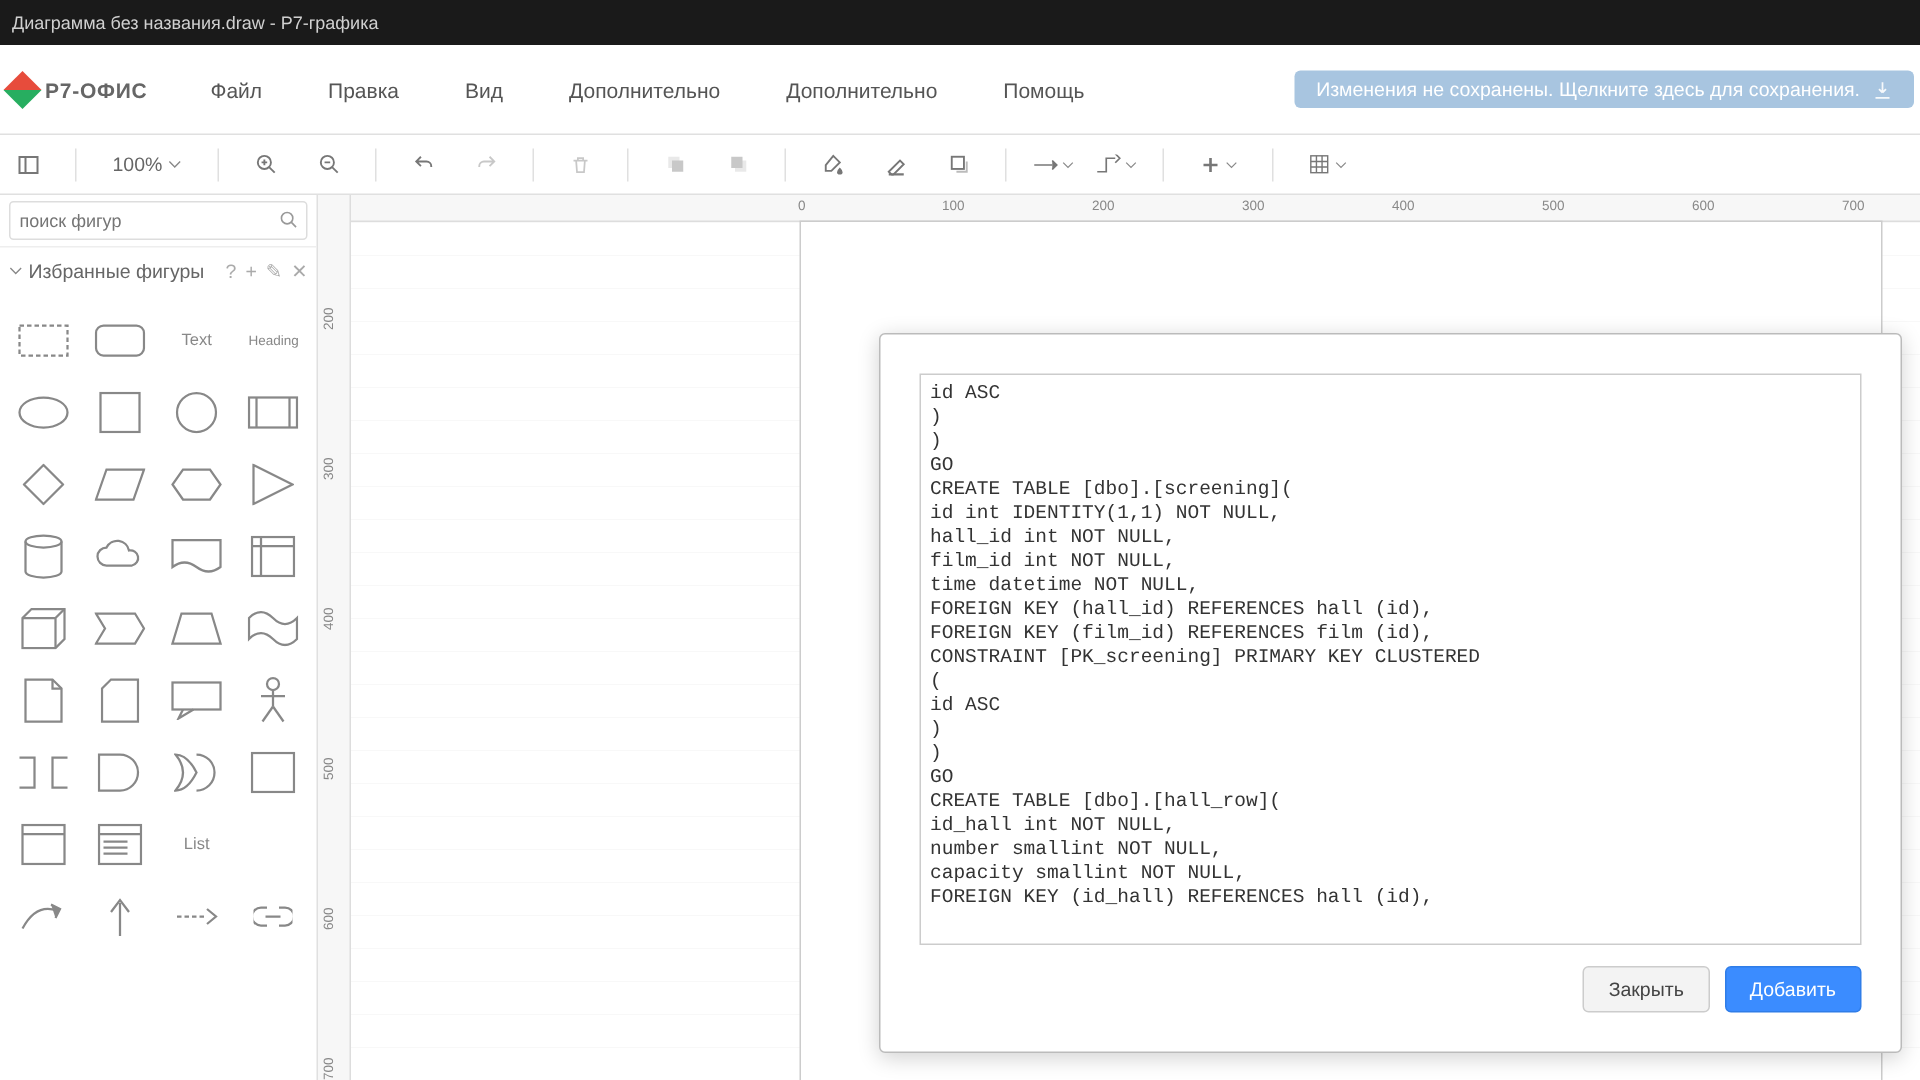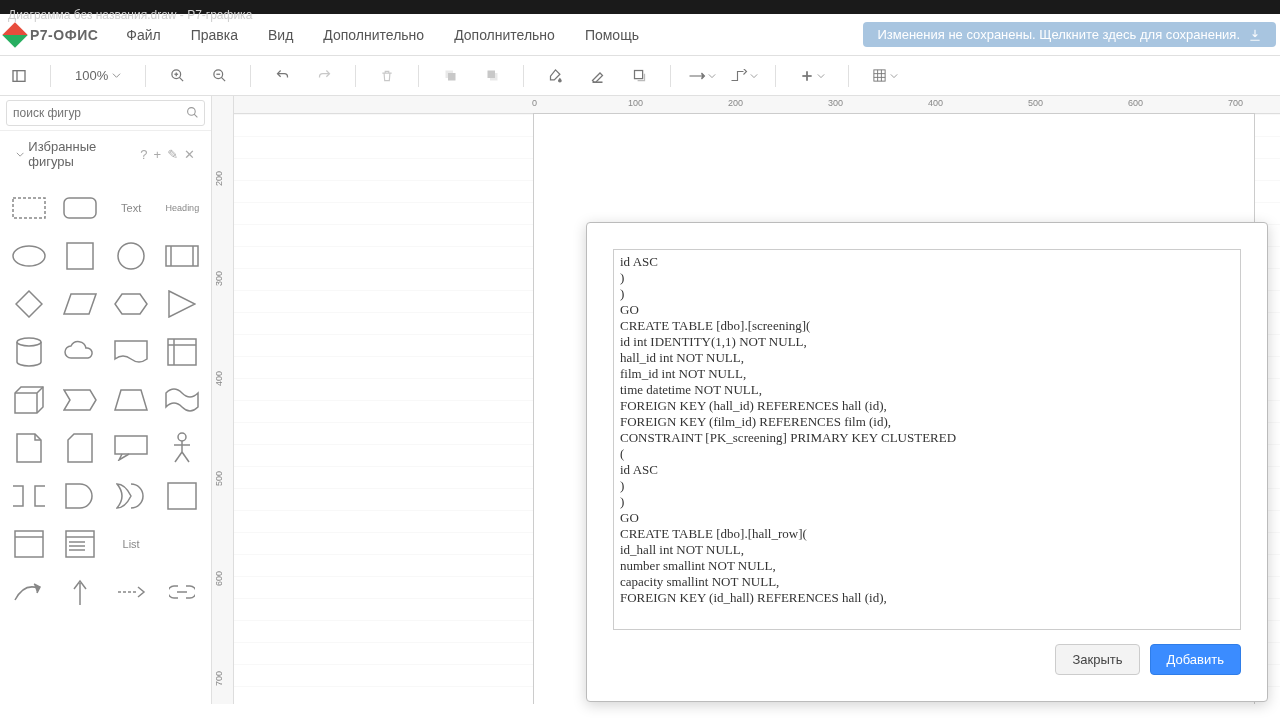--- a/index.html
+++ b/index.html
@@ -1,50 +1,50 @@
 <!DOCTYPE html>
 <html><head>
 <meta charset="utf-8">
 <style>
 * { margin:0; padding:0; box-sizing:border-box; }
 body { font-family: Arial, sans-serif; font-size:13px; color:#333; background:#fff; overflow:hidden; width:1280px; height:720px; position:relative; }
-.titlebar { background:#1a1a1a; color:#d0d0d0; height:14px; line-height:30px; padding-left:8px; font-size:12px; }
-.menubar { height:42px; display:flex; align-items:center; border-bottom:1px solid #e0e0e0; padding:0 4px; gap:2px; }
+.titlebar { background:#1a1a1a; color:#d0d0d0; height:30px; line-height:30px; padding-left:8px; font-size:12px; }
+.menubar { height:60px; display:flex; align-items:center; border-bottom:1px solid #e0e0e0; padding:0 4px; gap:16px; }
 .logo { display:flex; align-items:center; gap:6px; margin-right:12px; margin-left:2px; }
 .logo-icon { width:18px; height:18px; background:linear-gradient(135deg,#e74c3c 50%,#27ae60 50%); transform:rotate(45deg); }
 .logo-text { font-weight:bold; color:#666; font-size:14px; letter-spacing:.5px;}
 .menu-item { padding:6px 14px; color:#555; cursor:pointer; font-size:14px;}
 .unsaved { background:#a8c5e0; color:#fff; padding:5px 14px; border-radius:4px; margin-left:auto; font-size:13px; display:flex; align-items:center; gap:8px;}
 .unsaved svg{opacity:.9}
 .toolbar { height:40px; display:flex; align-items:center; border-bottom:1px solid #e0e0e0; padding:0 4px; gap:12px; }
 .tb-btn { width:30px; height:30px; display:flex; align-items:center; justify-content:center; color:#777; cursor:pointer; border-radius:3px;}
 .tb-sep { width:1px; height:22px; background:#e0e0e0; margin:0 4px; }
 .zoom { padding:0 8px; color:#666; font-size:13px; display:flex; align-items:center; gap:4px;}
 .main { display:flex; height:calc(720px - 112px); }
 .sidebar { width:212px; border-right:1px solid #e0e0e0; display:flex; flex-direction:column; background:#fff;}
 .search-box { position:relative; padding:4px 6px; border-bottom:1px solid #eee;}
 .search-box input { width:100%; border:1px solid #ddd; border-radius:3px; padding:5px 15px 5px 6px; font-size:12px; color:#888;}
 .search-box .sicon{position:absolute; right:12px; top:10px; color:#999;}
-.section-hdr{ display:flex; align-items:center; padding:8px 16px; color:#666; font-size:13px; gap:4px;}
+.section-hdr{ display:flex; align-items:center; padding:8px 6px; color:#666; font-size:13px; gap:4px;}
 .section-hdr .sp{margin-left:auto; display:flex; gap:6px; color:#aaa;}
 .drop-zone{ margin:4px 8px 10px; border:1px dashed #bbb; border-radius:3px; text-align:center; padding:8px 4px; color:#888; font-size:11px;}
 .shapes-area{flex:1; overflow:hidden; padding:4px 6px;}
 .shape-grid{display:grid; grid-template-columns:repeat(4,1fr); gap:6px; margin-top:6px;}
 .shape-cell{height:42px; display:flex; align-items:center; justify-content:center; color:#999;text-align:center;}
 .shape-cell svg{stroke:#888; fill:none; stroke-width:1.5;}
 .txt-shape{font-size:11px; color:#888;}
 .canvas-wrap{flex:1; position:relative; background:#fff; overflow:hidden;}
 .vruler{position:absolute; left:0; top:0; bottom:0; width:22px; background:#f7f7f7; border-right:1px solid #ddd;}
 .hruler{position:absolute; left:22px; right:0; top:0; height:18px; background:#f7f7f7; border-bottom:1px solid #ddd; font-size:9px; color:#888;}
 .hruler span{position:absolute; top:2px;}
 .canvas{position:absolute; left:22px; top:18px; right:0; bottom:0;}
 .page{position:absolute; left:300px; top:0; width:720px; height:900px; background:#fff; box-shadow:0 0 0 1px #ccc;}
 .grid-lines::before{content:''; position:absolute; inset:0; background-image:linear-gradient(#f4f4f4 1px,transparent 1px); background-size:100% 22px; opacity:.6}
 .dialog{position:absolute; left:586px; top:222px; width:682px; height:480px; background:#fff; border:1px solid #bbb; border-radius:4px; box-shadow:0 3px 14px rgba(0,0,0,.18); padding:26px; display:flex; flex-direction:column;}
-.dialog textarea{flex:1; width:100%; border:1px solid #ccc; resize:none; font-family:Liberation Serif, serif; font-size:13px; line-height:16px; padding:4px 6px; color:#333; white-space:pre; overflow-y:scroll;}
+.dialog textarea{flex:1; width:100%; border:1px solid #ccc; resize:none; font-family:Liberation Mono, monospace; font-size:13px; line-height:16px; padding:4px 6px; color:#333; white-space:pre; overflow-y:scroll;}
 .dialog-btns{display:flex; justify-content:flex-end; gap:10px; margin-top:14px;}
 .btn{padding:7px 16px; border-radius:4px; font-size:13px; cursor:pointer; border:1px solid;}
 .btn-close{background:#f3f3f3; border-color:#ccc; color:#444;}
 .btn-add{background:#3b8cff; border-color:#2f7de8; color:#fff;}
 .vtick{position:absolute;left:2px;font-size:9px;color:#888;transform:rotate(-90deg);transform-origin:left top;}
 </style>
 </head>
 <body>
 
 <div class="titlebar">

